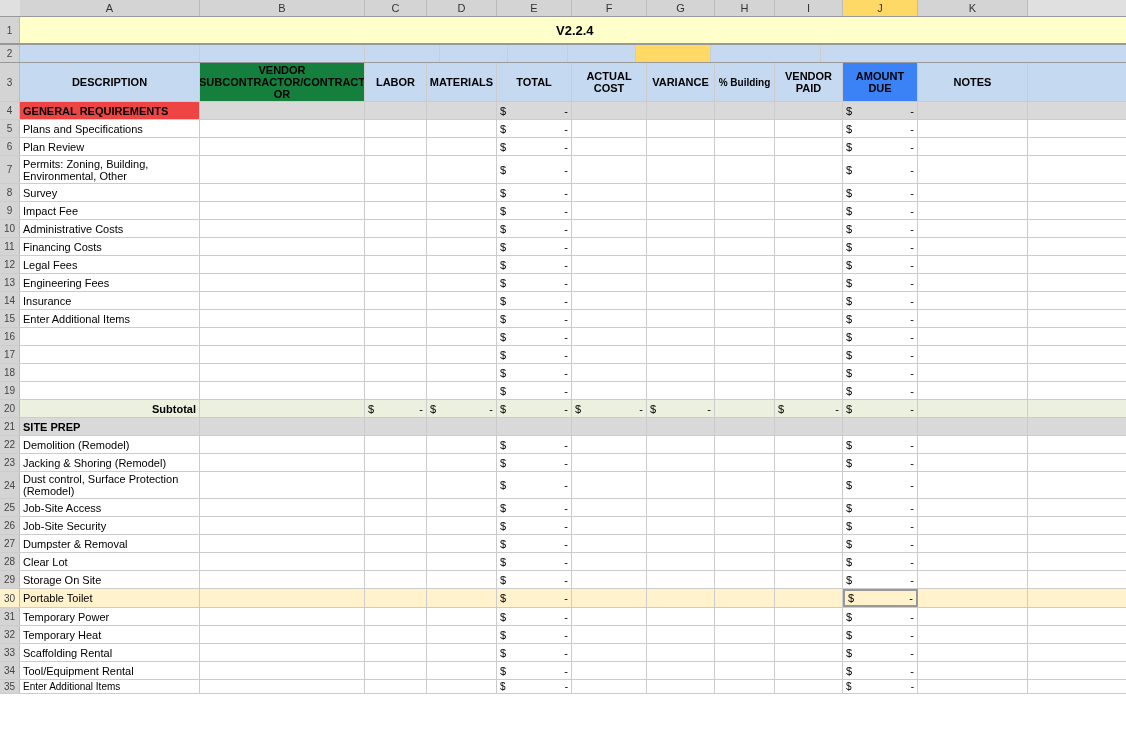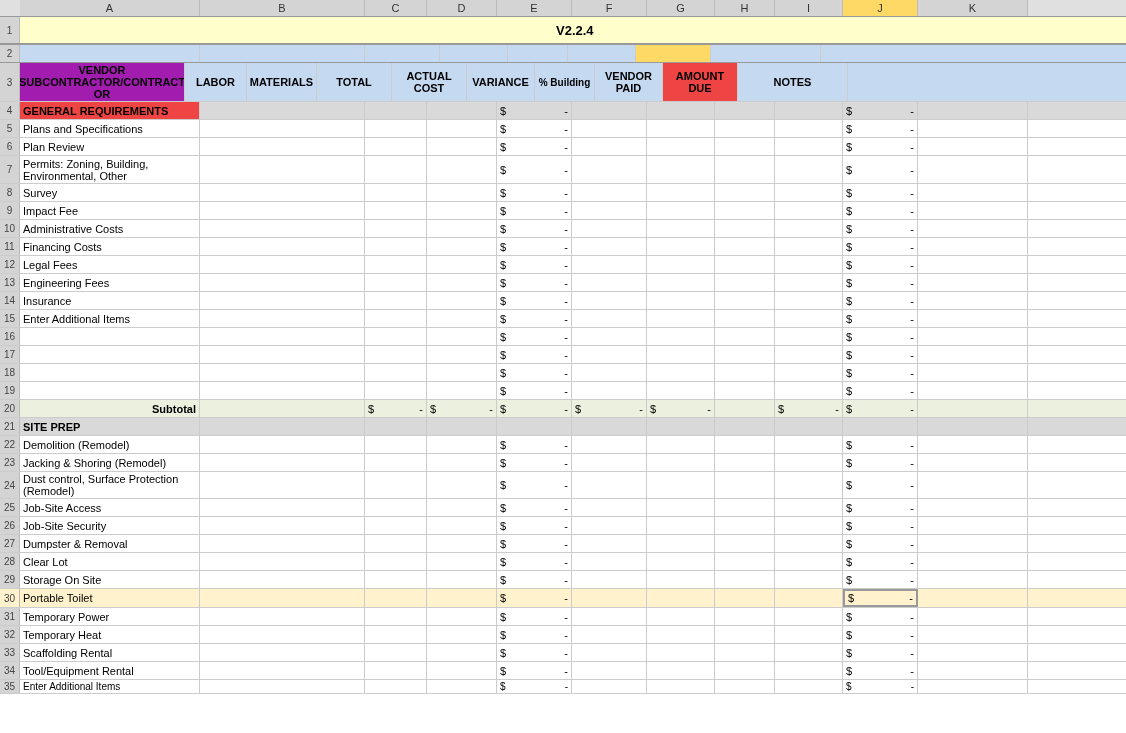--- a/index.html
+++ b/index.html
@@ -127,21 +127,24 @@
     <div class="cell col-f center bold" style="background:#c5d9f1;"></div>
     <div class="cell col-g center bold" style="background:#c5d9f1;"></div>
     <div class="cell col-h center bold" style="background:#c5d9f1;"></div>
     <div class="cell col-i center bold" style="background:#c5d9f1;"></div>
     <div class="cell col-j center bold" style="background:#ffd966;"></div>
     <div class="cell col-k center bold" style="background:#c5d9f1;"></div>
   </div>
 
   <div class="sheet-row header-bg" style="min-height:36px;">
     <div class="row-num">3</div>
-    <div class="cell col-b center bold wrap" style="background:#a21caf;white-space:normal;text-align:center;">
+    <div class="cell col-a center bold wrap" style="background:#c5d9f1;">
+      <span>DESCRIPTION</span>
+    </div>
+    <div class="cell col-b center bold wrap" style="background:#15803d;white-space:normal;text-align:center;">
       <span>VENDOR SUBCONTRACTOR/CONTRACT OR</span>
     </div>
     <div class="cell col-c center bold" style="background:#c5d9f1;">
       <span>LABOR</span>
     </div>
     <div class="cell col-d center bold" style="background:#c5d9f1;">
       <span>MATERIALS</span>
     </div>
     <div class="cell col-e center bold" style="background:#c5d9f1;">
       <span>TOTAL</span>
@@ -151,21 +154,21 @@
     </div>
     <div class="cell col-g center bold" style="background:#c5d9f1;">
       <span>VARIANCE</span>
     </div>
     <div class="cell col-h center bold wrap" style="background:#c5d9f1;white-space:normal;text-align:center;font-size:10px;">
       <span>% Building</span>
     </div>
     <div class="cell col-i center bold wrap" style="background:#c5d9f1;white-space:normal;text-align:center;">
       <span>VENDOR PAID</span>
     </div>
-    <div class="cell col-j center bold wrap" style="background:#ef4444;white-space:normal;text-align:center;">
+    <div class="cell col-j center bold wrap" style="background:#3b82f6;white-space:normal;text-align:center;">
       <span>AMOUNT DUE</span>
     </div>
     <div class="cell col-k center bold" style="background:#c5d9f1;">
       <span>NOTES</span>
     </div>
   </div>
 
   <div class="sheet-row" style="background:#d9d9d9;">
     <div class="row-num">4</div>
     <div class="cell col-a bold" style="background:#ef4444;">

